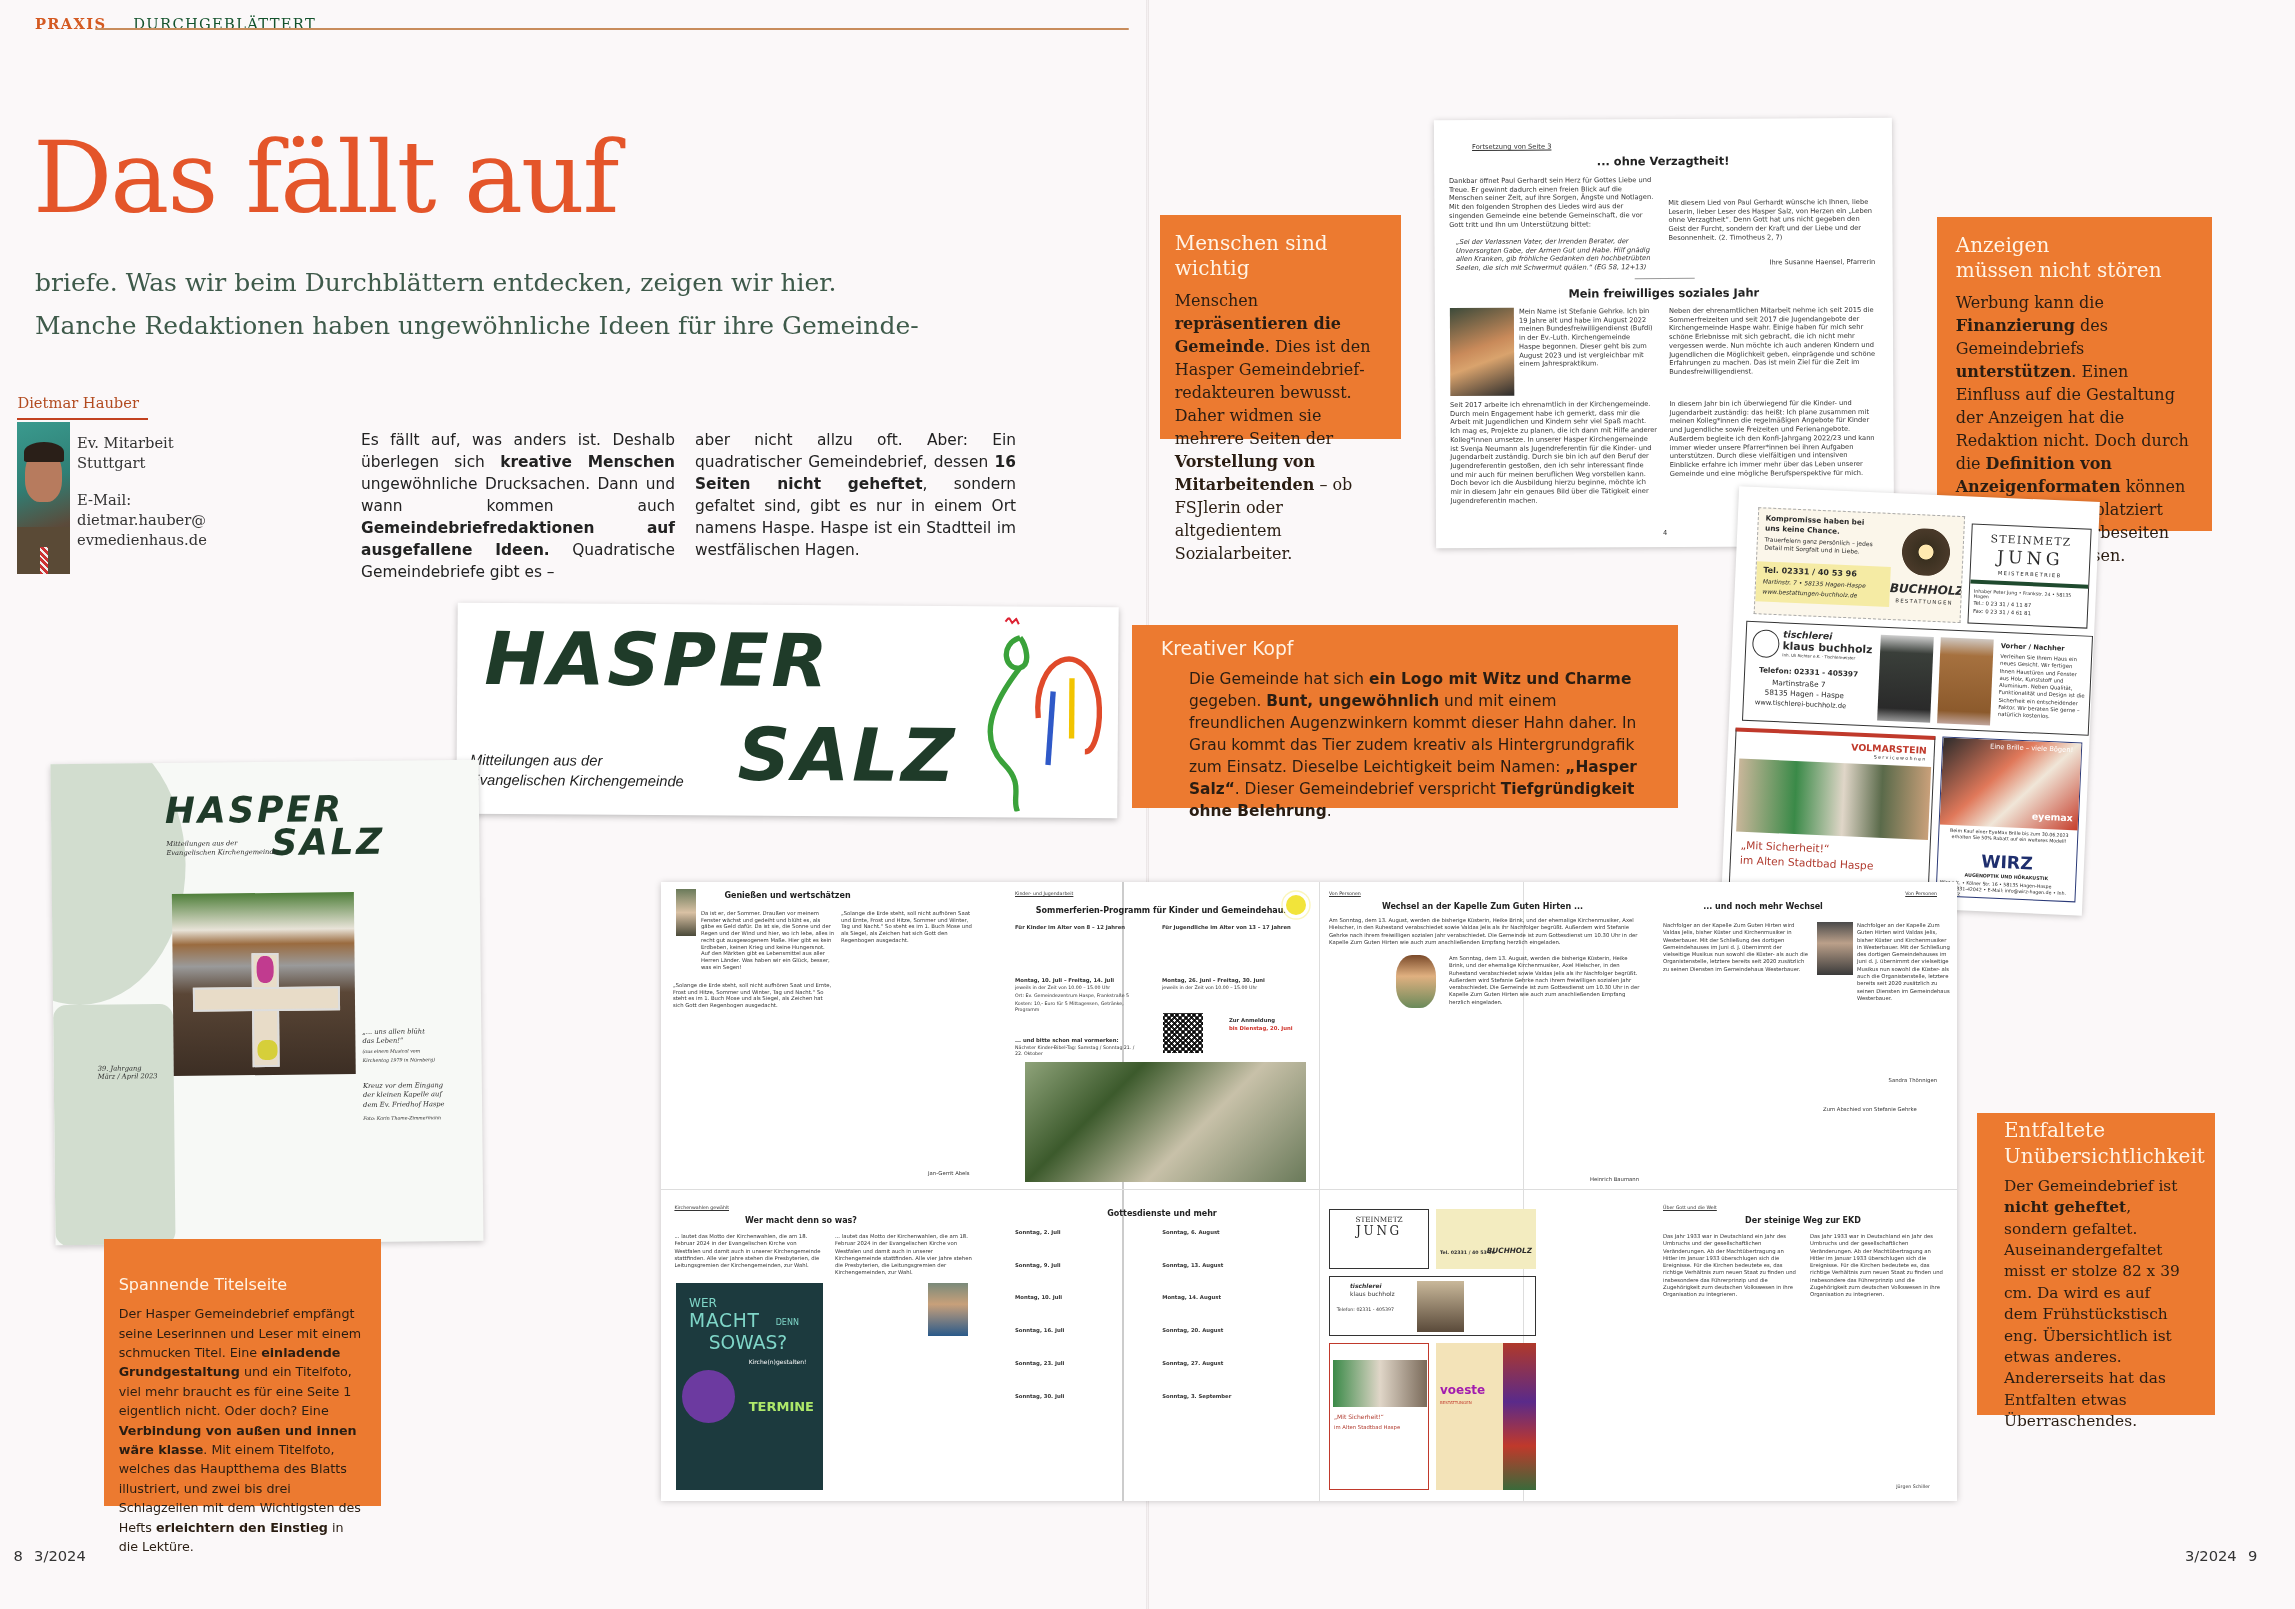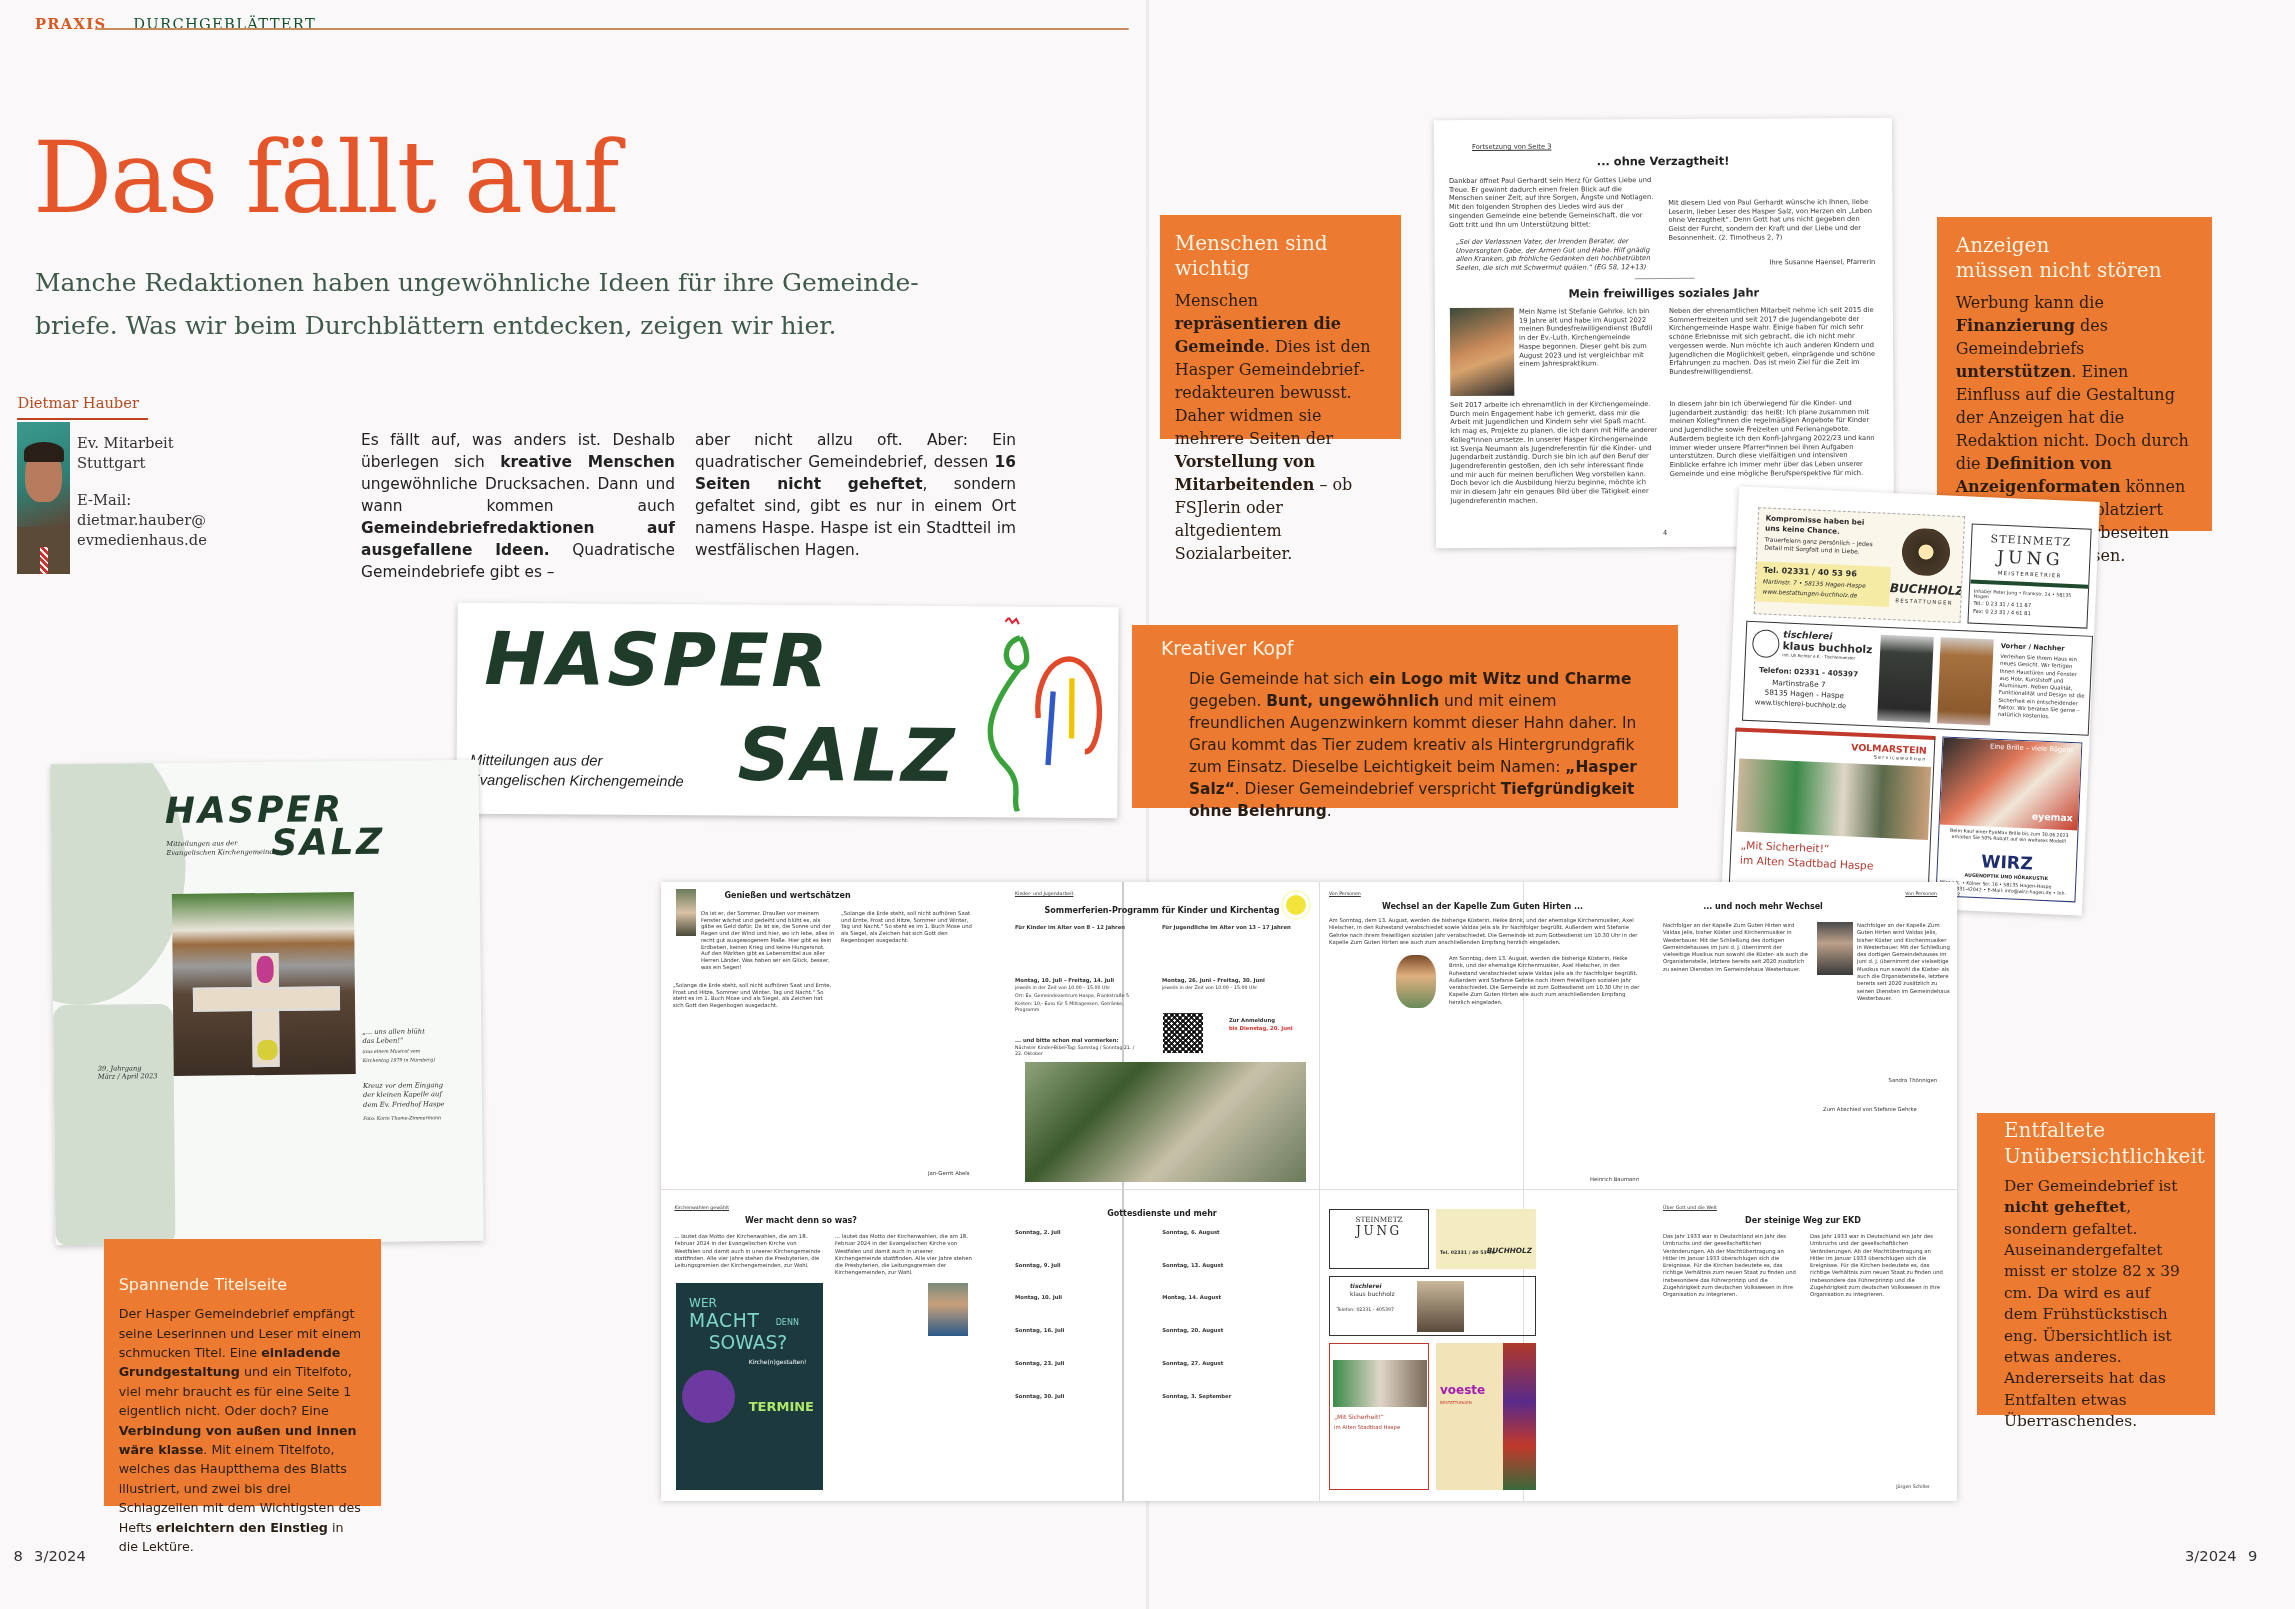--- a/index.html
+++ b/index.html
@@ -58,22 +58,22 @@
 <div class="abs spread-gutter"></div>
 
 <div class="abs kicker">
   <span class="k1">PRAXIS</span>
   <span class="k2">DURCHGEBLÄTTERT</span>
 </div>
 <div class="abs kicker-line"></div>
 
 <h1 class="abs headline">Das fällt auf</h1>
 <div class="abs deck">
+  <div>briefe. Was wir beim Durchblättern entdecken, zeigen wir hier.</div>
   <div>Manche Redaktionen haben ungewöhnliche Ideen für ihre Gemeinde-</div>
-  <div>briefe. Was wir beim Durchblättern entdecken, zeigen wir hier.</div>
 </div>
 
 <div class="abs author-name">Dietmar Hauber</div>
 <div class="abs author-rule"></div>
 <div class="abs author-photo">
   <div class="shirt"></div>
     <div class="face"></div>
     <div class="hair"></div>
     <div class="tie"></div>
 </div>
@@ -253,21 +253,21 @@
   <div style="position:absolute;left:0;top:307px;width:1296px;height:1.3px;background:#ddd;"></div>
 
   <div style="position:absolute;left:14.7px;top:6.7px;width:20px;height:47px;background:linear-gradient(#6a7a5a,#d9c1a4 50%,#4a4a3a);"></div>
   <div class="ptitle" style="position:absolute;left:53px;top:9.4px;width:147px;font-size:8px;">Genießen und wertschätzen</div>
   <div class="tiny" style="position:absolute;left:40px;top:28px;width:134px;font-size:5.3px;line-height:6.7px;">Da ist er, der Sommer. Draußen vor meinem Fenster wächst und gedeiht und blüht es, als gäbe es Geld dafür. Da ist sie, die Sonne und der Regen und der Wind und hier, wo ich lebe, alles in recht gut ausgewogenem Maße. Hier gibt es kein Erdbeben, keinen Krieg und keine Hungersnot. Auf den Märkten gibt es Lebensmittel aus aller Herren Länder. Was haben wir ein Glück, besser, was ein Segen!</div>
   <div class="tiny" style="position:absolute;left:12px;top:100px;width:160px;font-size:5.3px;line-height:6.7px;">„Solange die Erde steht, soll nicht aufhören Saat und Ernte, Frost und Hitze, Sommer und Winter, Tag und Nacht.“ So steht es im 1. Buch Mose und als Siegel, als Zeichen hat sich Gott den Regenbogen ausgedacht.</div>
   <div class="tiny" style="position:absolute;left:180px;top:28px;width:134px;font-size:5.3px;line-height:6.7px;">„Solange die Erde steht, soll nicht aufhören Saat und Ernte, Frost und Hitze, Sommer und Winter, Tag und Nacht.“ So steht es im 1. Buch Mose und als Siegel, als Zeichen hat sich Gott den Regenbogen ausgedacht.</div>
   <div class="tiny" style="position:absolute;left:267px;top:287px;font-size:5.3px;">Jan-Gerrit Abels</div>
 
   <div class="tiny" style="position:absolute;left:354px;top:8px;font-size:4.7px;text-decoration:underline;">Kinder- und Jugendarbeit</div>
-  <div class="ptitle" style="position:absolute;left:374px;top:24px;width:254px;font-size:8px;">Sommerferien-Programm für Kinder und Kirchentag</div>
+  <div class="ptitle" style="position:absolute;left:374px;top:24px;width:254px;font-size:8px;">Sommerferien-Programm für Kinder und Gemeindehaus</div>
   <div style="position:absolute;left:625px;top:13.4px;width:20px;height:20px;border-radius:50%;background:#f2e43a;box-shadow:0 0 0 3.3px #fff, 0 0 0 4.7px #f2e43a55;"></div>
   <div class="tiny" style="position:absolute;left:354px;top:41px;font-size:5.3px;font-weight:bold;">Für Kinder im Alter von 8 – 12 Jahren</div>
   <div class="tiny" style="position:absolute;left:354px;top:94px;font-size:5.3px;font-weight:bold;">Montag, 10. Juli – Freitag, 14. Juli</div>
   <div class="tiny" style="position:absolute;left:354px;top:103px;font-size:4.7px;width:134px;line-height:6px;">jeweils in der Zeit von 10.00 – 15.00 Uhr</div>
   <div class="tiny" style="position:absolute;left:354px;top:111px;font-size:4.7px;width:134px;line-height:6px;">Ort: Ev. Gemeindezentrum Haspe, Frankstraße 5</div>
   <div class="tiny" style="position:absolute;left:354px;top:119px;font-size:4.7px;width:127px;line-height:6px;">Kosten: 10,- Euro für 5 Mittagessen, Getränke, Programm</div>
   <div class="tiny" style="position:absolute;left:354px;top:154px;font-size:5.3px;font-weight:bold;">... und bitte schon mal vormerken:</div>
   <div class="tiny" style="position:absolute;left:354px;top:163px;font-size:4.7px;width:127px;line-height:6px;">Nächster Kinder-Bibel-Tag: Samstag / Sonntag 21. / 22. Oktober</div>
   <div class="tiny" style="position:absolute;left:501px;top:41px;font-size:5.3px;font-weight:bold;">Für Jugendliche im Alter von 13 – 17 Jahren</div>
   <div class="tiny" style="position:absolute;left:501px;top:94px;font-size:5.3px;font-weight:bold;">Montag, 26. Juni – Freitag, 30. Juni</div>

